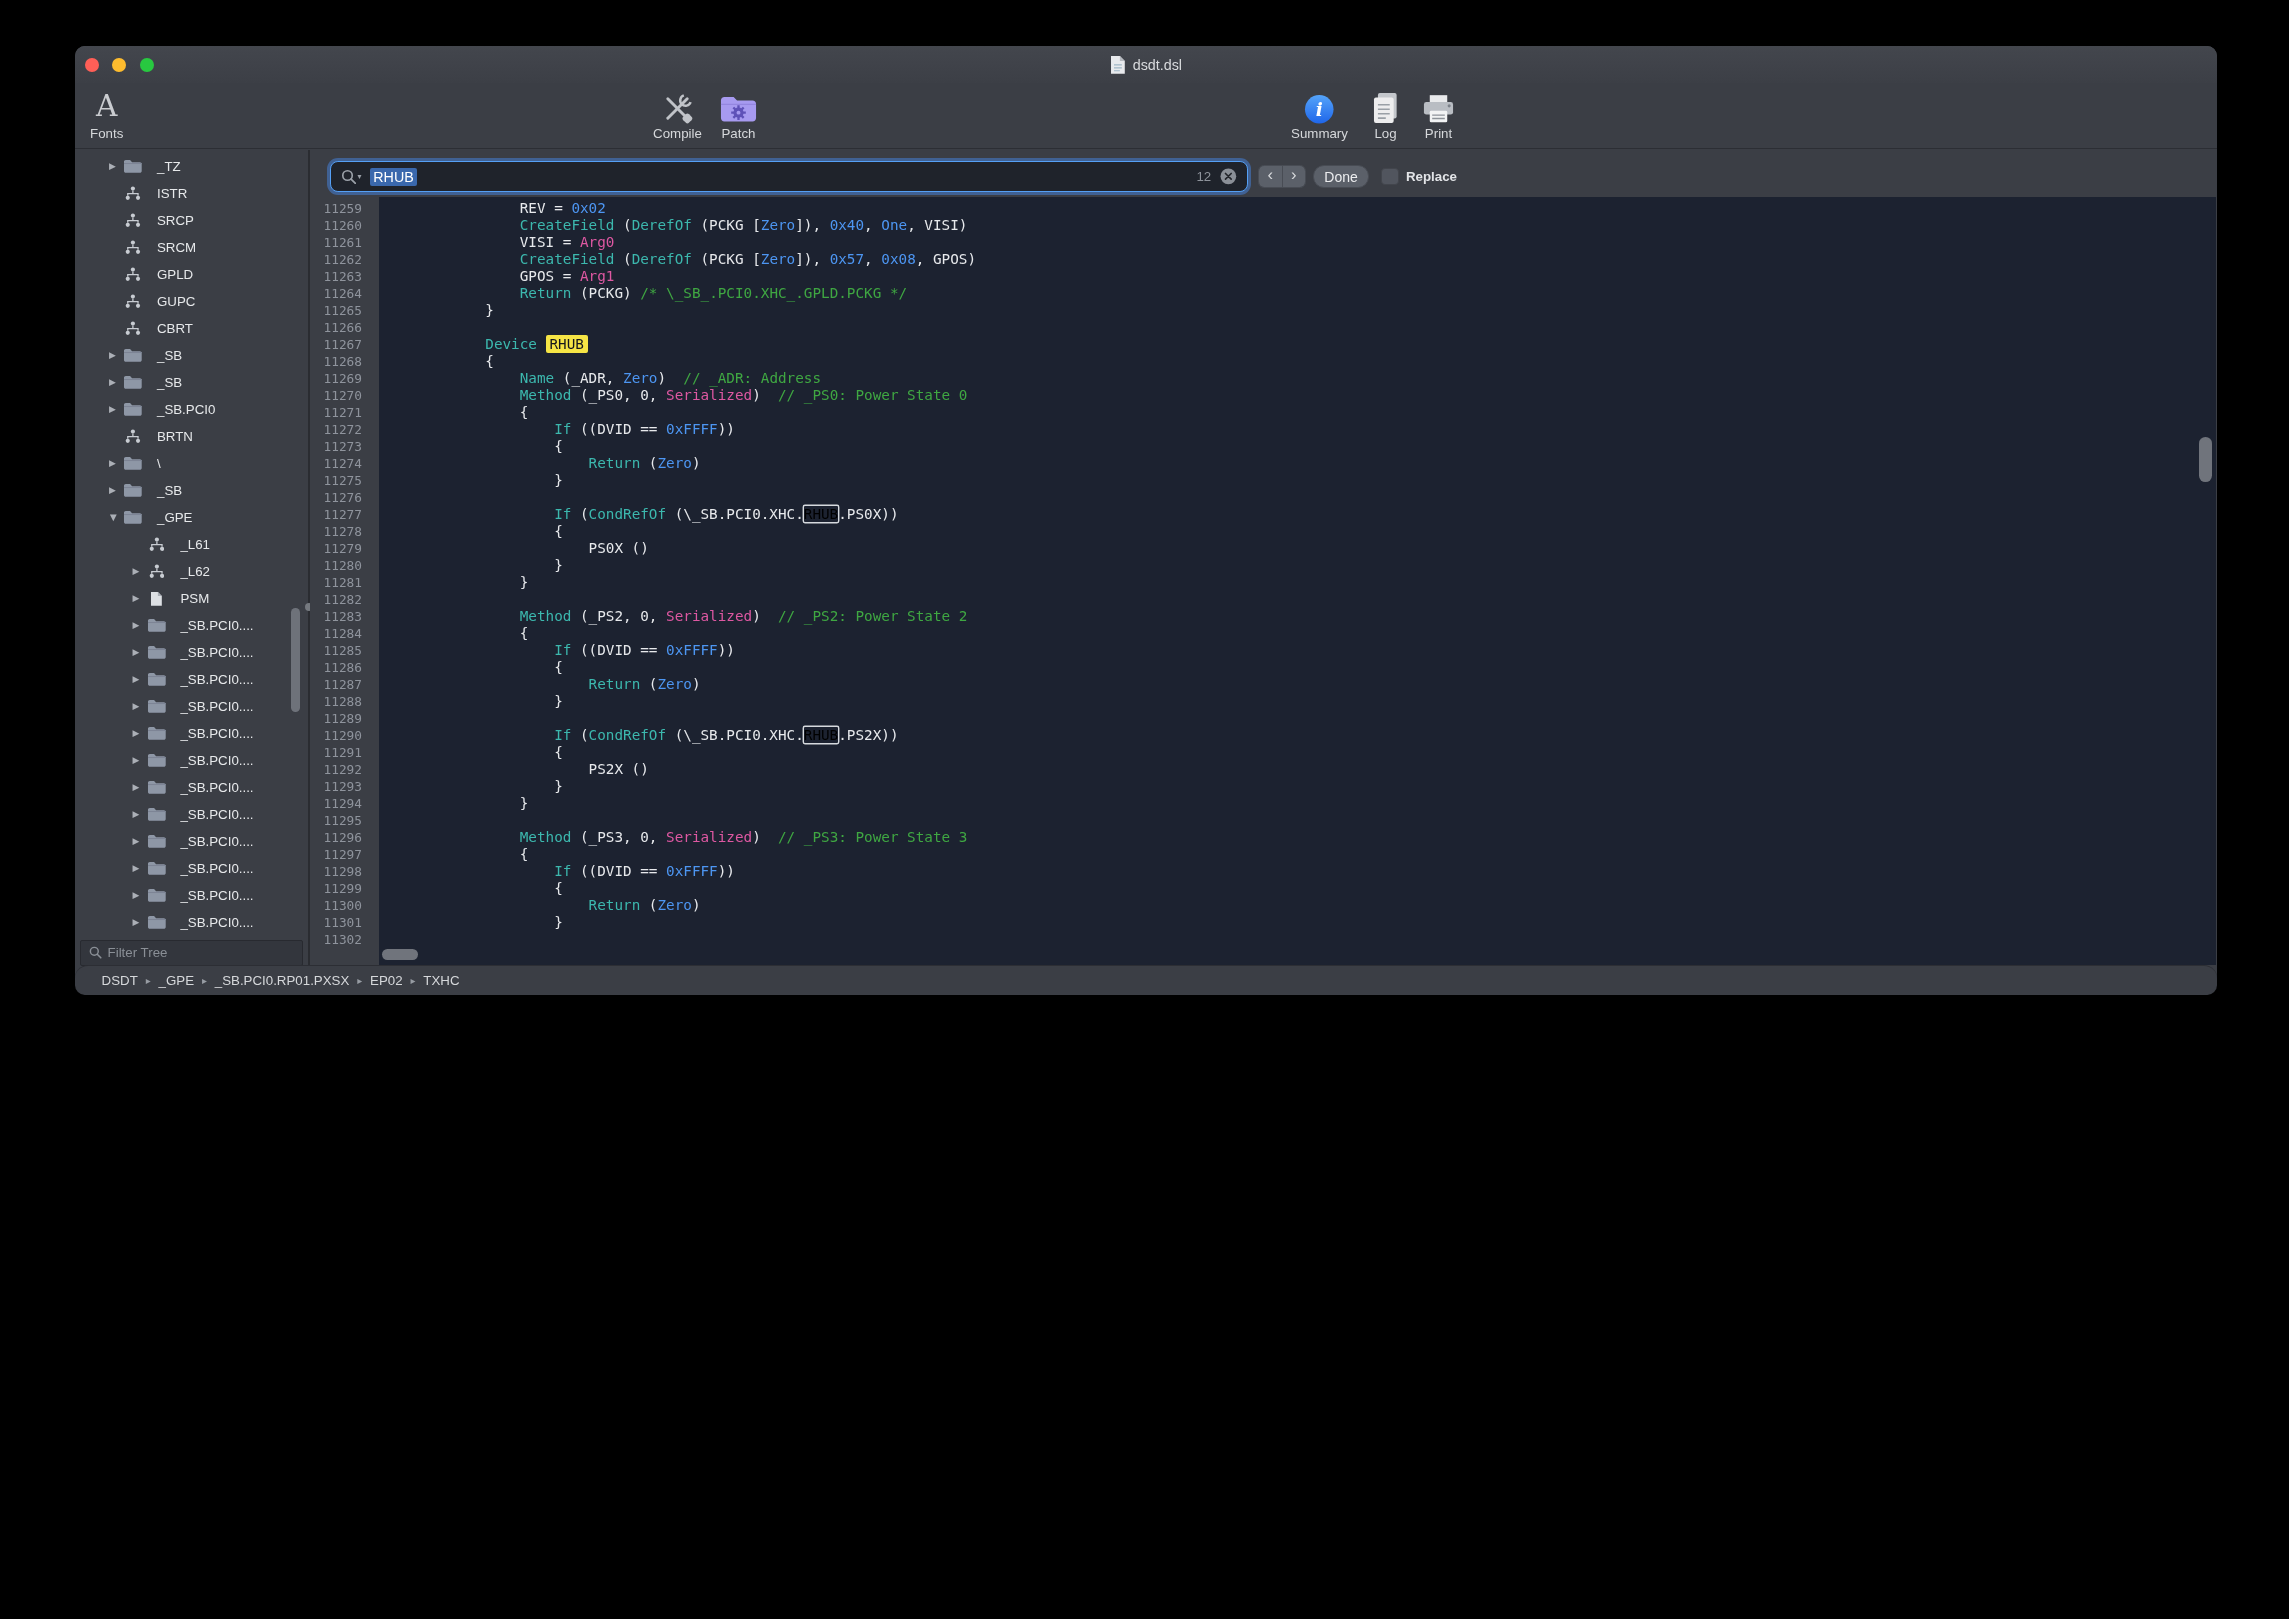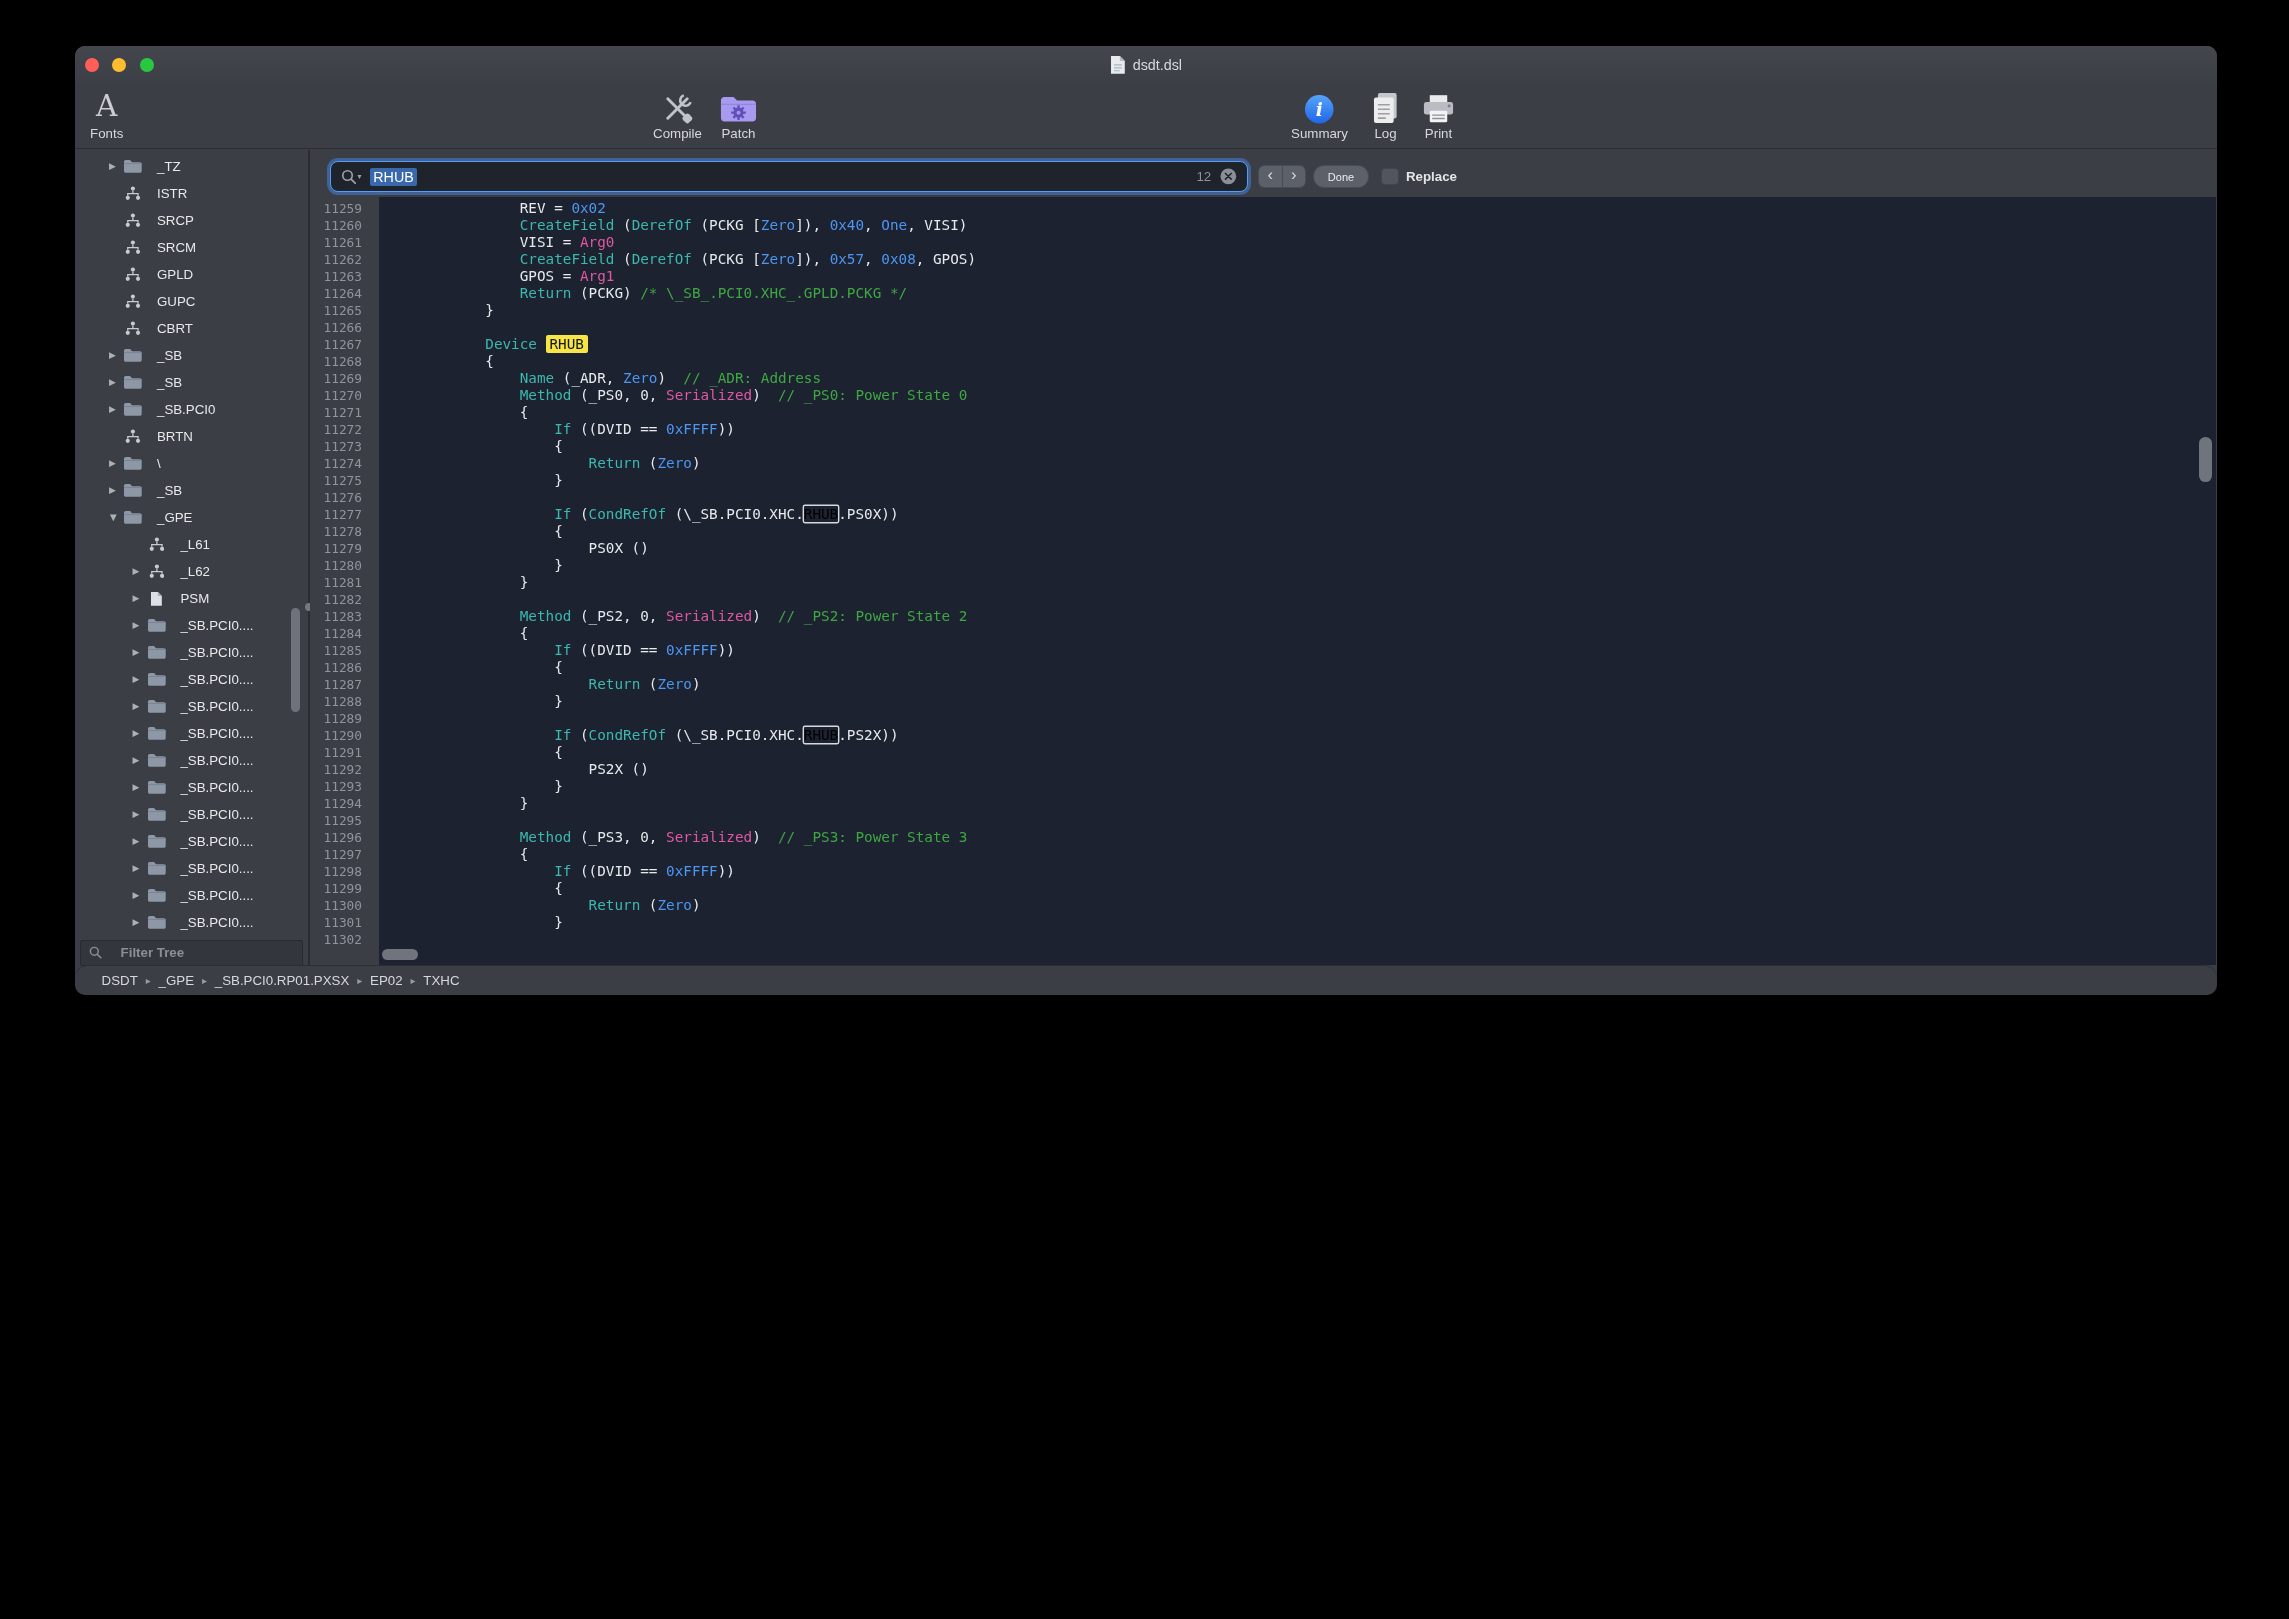--- a/index.html
+++ b/index.html
@@ -31,42 +31,42 @@
   #tree{position:absolute;left:0;top:3px;width:100%;height:786px;overflow:hidden;}
   .trow{display:flex;align-items:center;height:27px;}
   .tri{flex:0 0 15.8px;text-align:center;font-size:8.9px;color:#abafb6;line-height:15.8px;}
   .tri.exp{transform:rotate(90deg);}
   .lvl0 .tri{margin-left:29.6px;}
   .lvl1 .tri{margin-left:53px;}
   .ticon{flex:0 0 25.6px;display:flex;justify-content:center;align-items:center;}
   .tlabel{margin-left:11px;font-size:13.3px;color:#e7e9eb;white-space:nowrap;}
   .side-scroll{position:absolute;right:7.9px;top:458px;width:8.9px;height:104px;border-radius:4.4px;background:#6e727a;}
   .filterbox{position:absolute;left:4.9px;top:790px;width:223px;height:25.6px;border-radius:2px;
-             background:#33363d;border:1px solid #282a30;display:flex;align-items:center;gap:19px;padding:0 7.9px;font-weight:bold;}
+             background:#33363d;border:1px solid #282a30;display:flex;align-items:center;gap:6px;padding:0 7.9px;}
   .filter-ph{font-size:13.3px;color:#8a8f96;}
 
   .divider{position:absolute;left:233px;top:104px;width:2px;height:815px;background:#2a2c31;}
   .divider-dot{position:absolute;left:-3px;top:453px;width:7.9px;height:7.9px;border-radius:50%;background:#75797f;}
 
   
   .findrow{position:absolute;left:235px;top:104px;right:0;height:46px;background:#3b3e45;}
   .find-field{position:absolute;left:19.7px;top:10.8px;width:918px;height:31.5px;border-radius:7.9px;background:#1f232b;
               border:1px solid #55a0f6;box-shadow:0 0 0 3px rgba(72,139,241,.45);
               display:flex;align-items:center;padding:0 9.9px;}
   .mag{display:flex;align-items:center;}
   .mag-caret{font-size:7.9px;color:#9aa0a8;margin-left:1px;}
   .find-query{font-family:"Liberation Sans","DejaVu Sans",sans-serif;font-size:14.3px;color:#ffffff;
               background:#3a68ad;padding:1px 3px;border-radius:2px;margin-left:8.9px;}
   .find-count{margin-left:auto;font-size:13.3px;color:#8e939b;}
   .clear-btn{margin-left:8.9px;display:flex;align-items:center;}
   .seg{position:absolute;left:948px;top:14.8px;width:48px;height:23.6px;display:flex;border-radius:5.9px;overflow:hidden;border:1px solid #484c54;}
   .seg-btn{flex:1;background:#5b6069;display:flex;align-items:center;justify-content:center;color:#d8dadd;font-size:16.7px;padding-bottom:3px;}
   .seg-btn.s1{border-right:1px solid #484c54;}
   .done{position:absolute;left:1003px;top:14.8px;width:56px;height:23.6px;border-radius:11px;background:#5b6069;border:1px solid #484c54;
-        display:flex;align-items:center;justify-content:center;font-size:11px;color:#ecedef;}
+        display:flex;align-items:center;justify-content:center;font-size:14px;color:#ecedef;}
   .chk{position:absolute;left:1071px;top:17.7px;width:17.7px;height:17.7px;border-radius:3.9px;background:#51555e;border:1px solid #42454c;}
   .replace-label{position:absolute;left:1096px;top:14.8px;height:23.6px;display:flex;align-items:center;font-size:13.3px;color:#e2e4e7;font-weight:bold;}
 
   
   .editor{position:absolute;left:235px;top:151px;width:1906px;height:768px;background:#1c2230;overflow:hidden;}
   .gutter-bg{position:absolute;left:0;top:0;width:69px;height:100%;background:#3b3e45;}
   #code-lines{position:absolute;left:0;top:3px;right:13.8px;font-family:"DejaVu Sans Mono",monospace;
               font-size:14.3px;line-height:17px;}
   .cl{display:flex;white-space:pre;}
   .ln{flex:0 0 69px;text-align:right;padding-right:17px;font-size:12.8px;color:#8f949d;}

